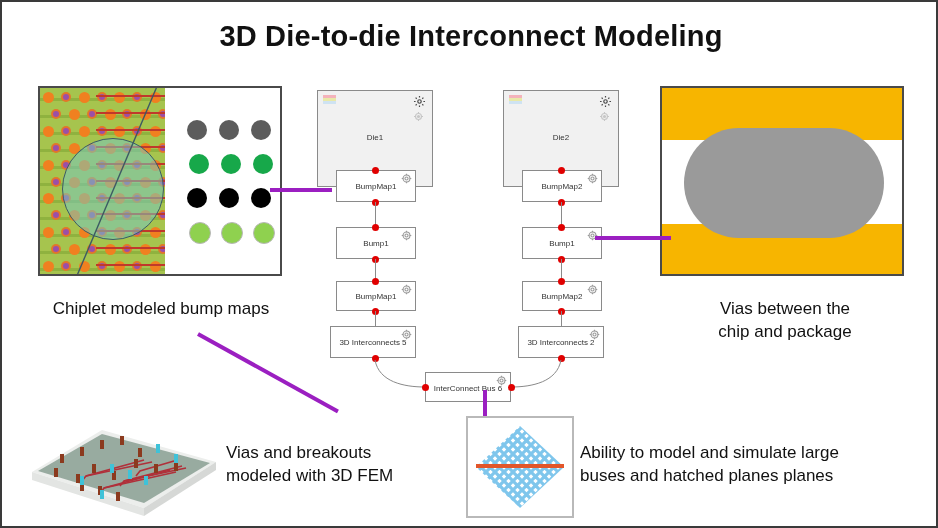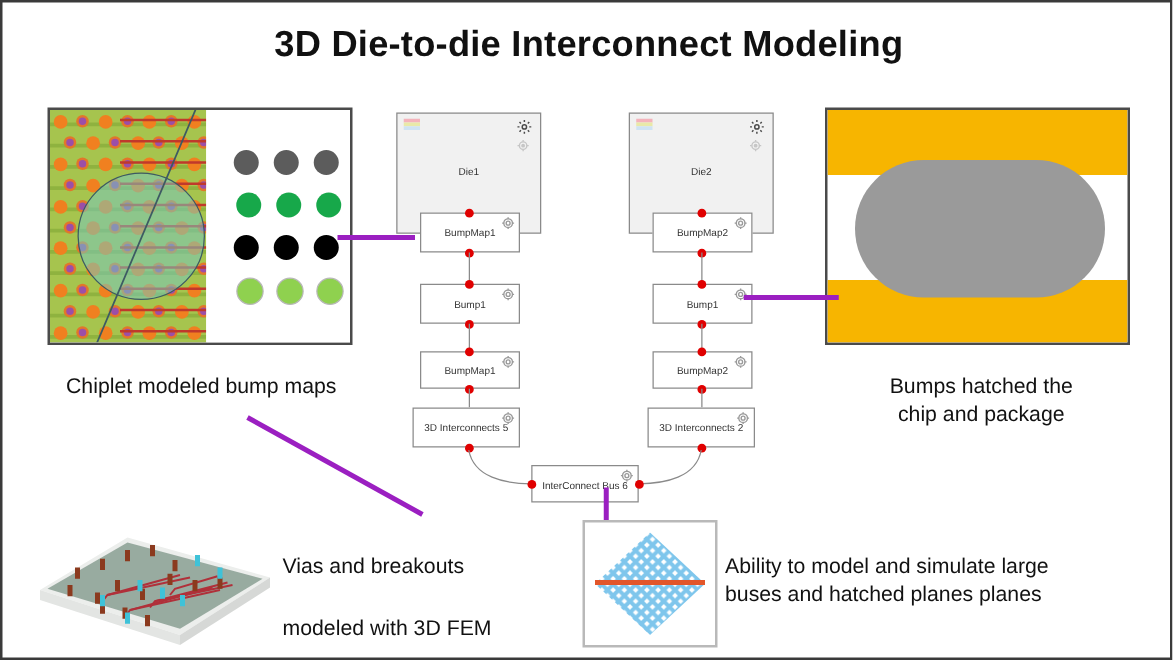--- a/index.html
+++ b/index.html
@@ -240,21 +240,21 @@
         <div class="legend-dot" style="left: 88px; top: 134px; background: rgb(143, 209, 79); border: 1px solid rgb(184, 184, 184);"></div>
       </div>
   </div>
   <div class="abs caption" style="left:14px;top:296px;width:290px;">Chiplet modeled bump maps</div>
 
   <div class="abs" id="bumps-panel">
     <div class="bp-gold" style="top:0;height:52px;"></div>
     <div class="bp-gold" style="bottom:0;height:50px;"></div>
     <div id="bp-ellipse"></div>
   </div>
-  <div class="abs caption" style="left:638px;top:296px;width:290px;">Bumps hatched the</div>
+  <div class="abs caption" style="left:638px;top:296px;width:290px;">Vias between the</div>
   <div class="abs caption" style="left:638px;top:319px;width:290px;">chip and package</div>
 
   <div class="abs" id="schematic">
 
     <div class="blk" style="left:23px;top:8px;width:116px;height:97px;">
       <div class="layers" style="left:5px;top:4px;">
         <i style="background:#f4b3bb;"></i>
           <i style="background:#e9e9a8;"></i>
           <i style="background:#cfe3f2;"></i>
       </div>
@@ -465,21 +465,21 @@
       <rect x="56" y="62" width="4" height="9" fill="#3fc2d8"></rect>
       <rect x="86" y="50" width="4" height="9" fill="#3fc2d8"></rect>
       <rect x="104" y="56" width="4" height="9" fill="#3fc2d8"></rect>
       <rect x="120" y="62" width="4" height="9" fill="#3fc2d8"></rect>
       <rect x="132" y="30" width="4" height="9" fill="#3fc2d8"></rect>
       <rect x="150" y="40" width="4" height="9" fill="#3fc2d8"></rect>
       <rect x="76" y="76" width="4" height="9" fill="#3fc2d8"></rect>
     </g>
   </svg>
   <div class="abs caption" style="left:224px;top:440px;width:240px;text-align:left;">Vias and breakouts</div>
-  <div class="abs caption" style="left:224px;top:490px;width:250px;text-align:left;">modeled with 3D FEM</div>
+  <div class="abs caption" style="left:224px;top:463px;width:250px;text-align:left;">modeled with 3D FEM</div>
 
   <div class="abs" id="hatch-panel">
     <svg width="104" height="98" viewBox="0 0 104 98">
       <defs>
         <pattern id="hx" width="9" height="9" patternUnits="userSpaceOnUse">
           <path d="M0 0 L9 9 M9 0 L0 9" stroke="#7fc6ec" stroke-width="3.2"></path>
         </pattern>
         <clipPath id="dia">
           <polygon points="52,8 96,49 52,90 8,49"></polygon>
         </clipPath>

